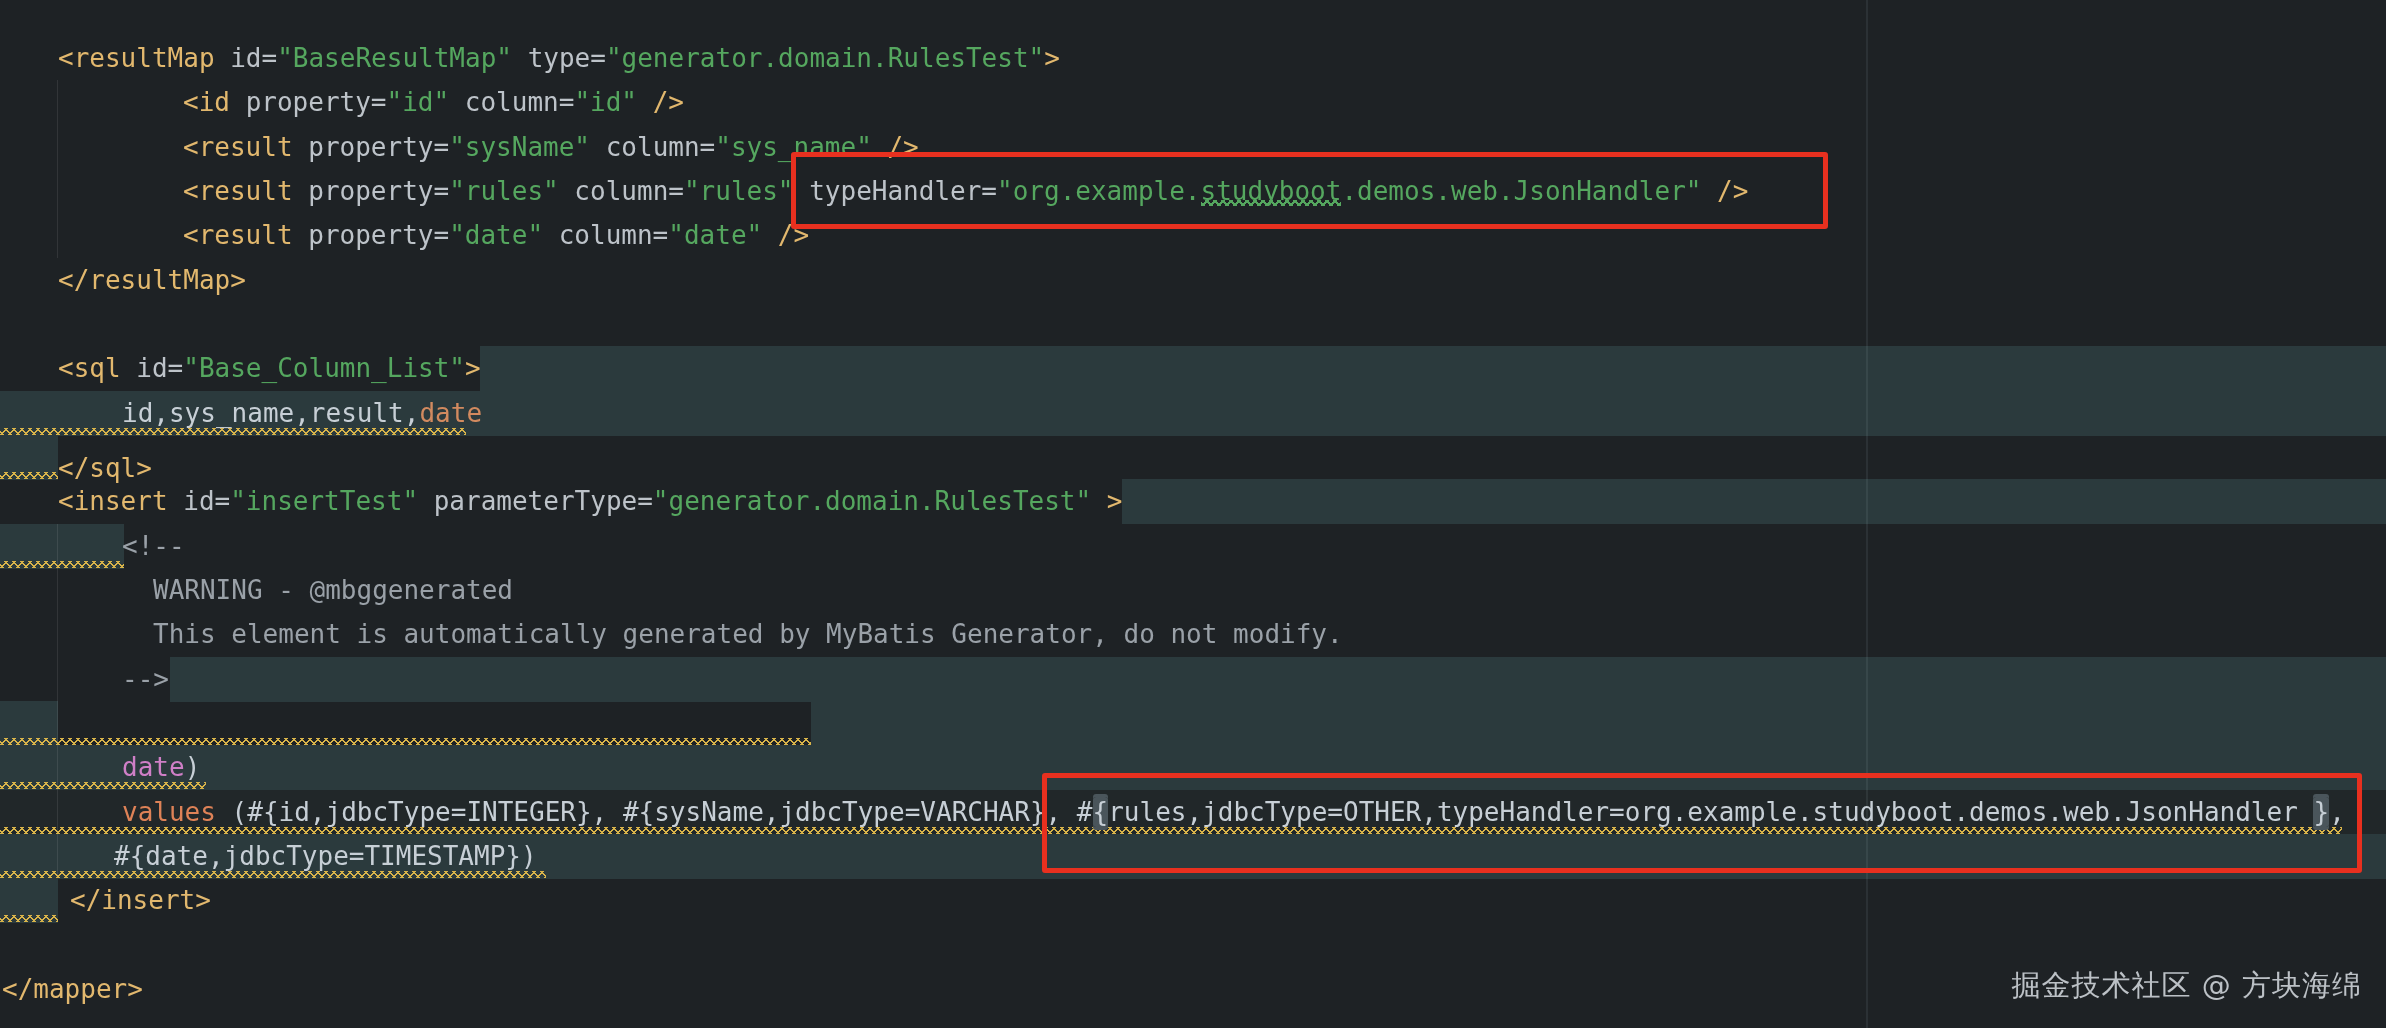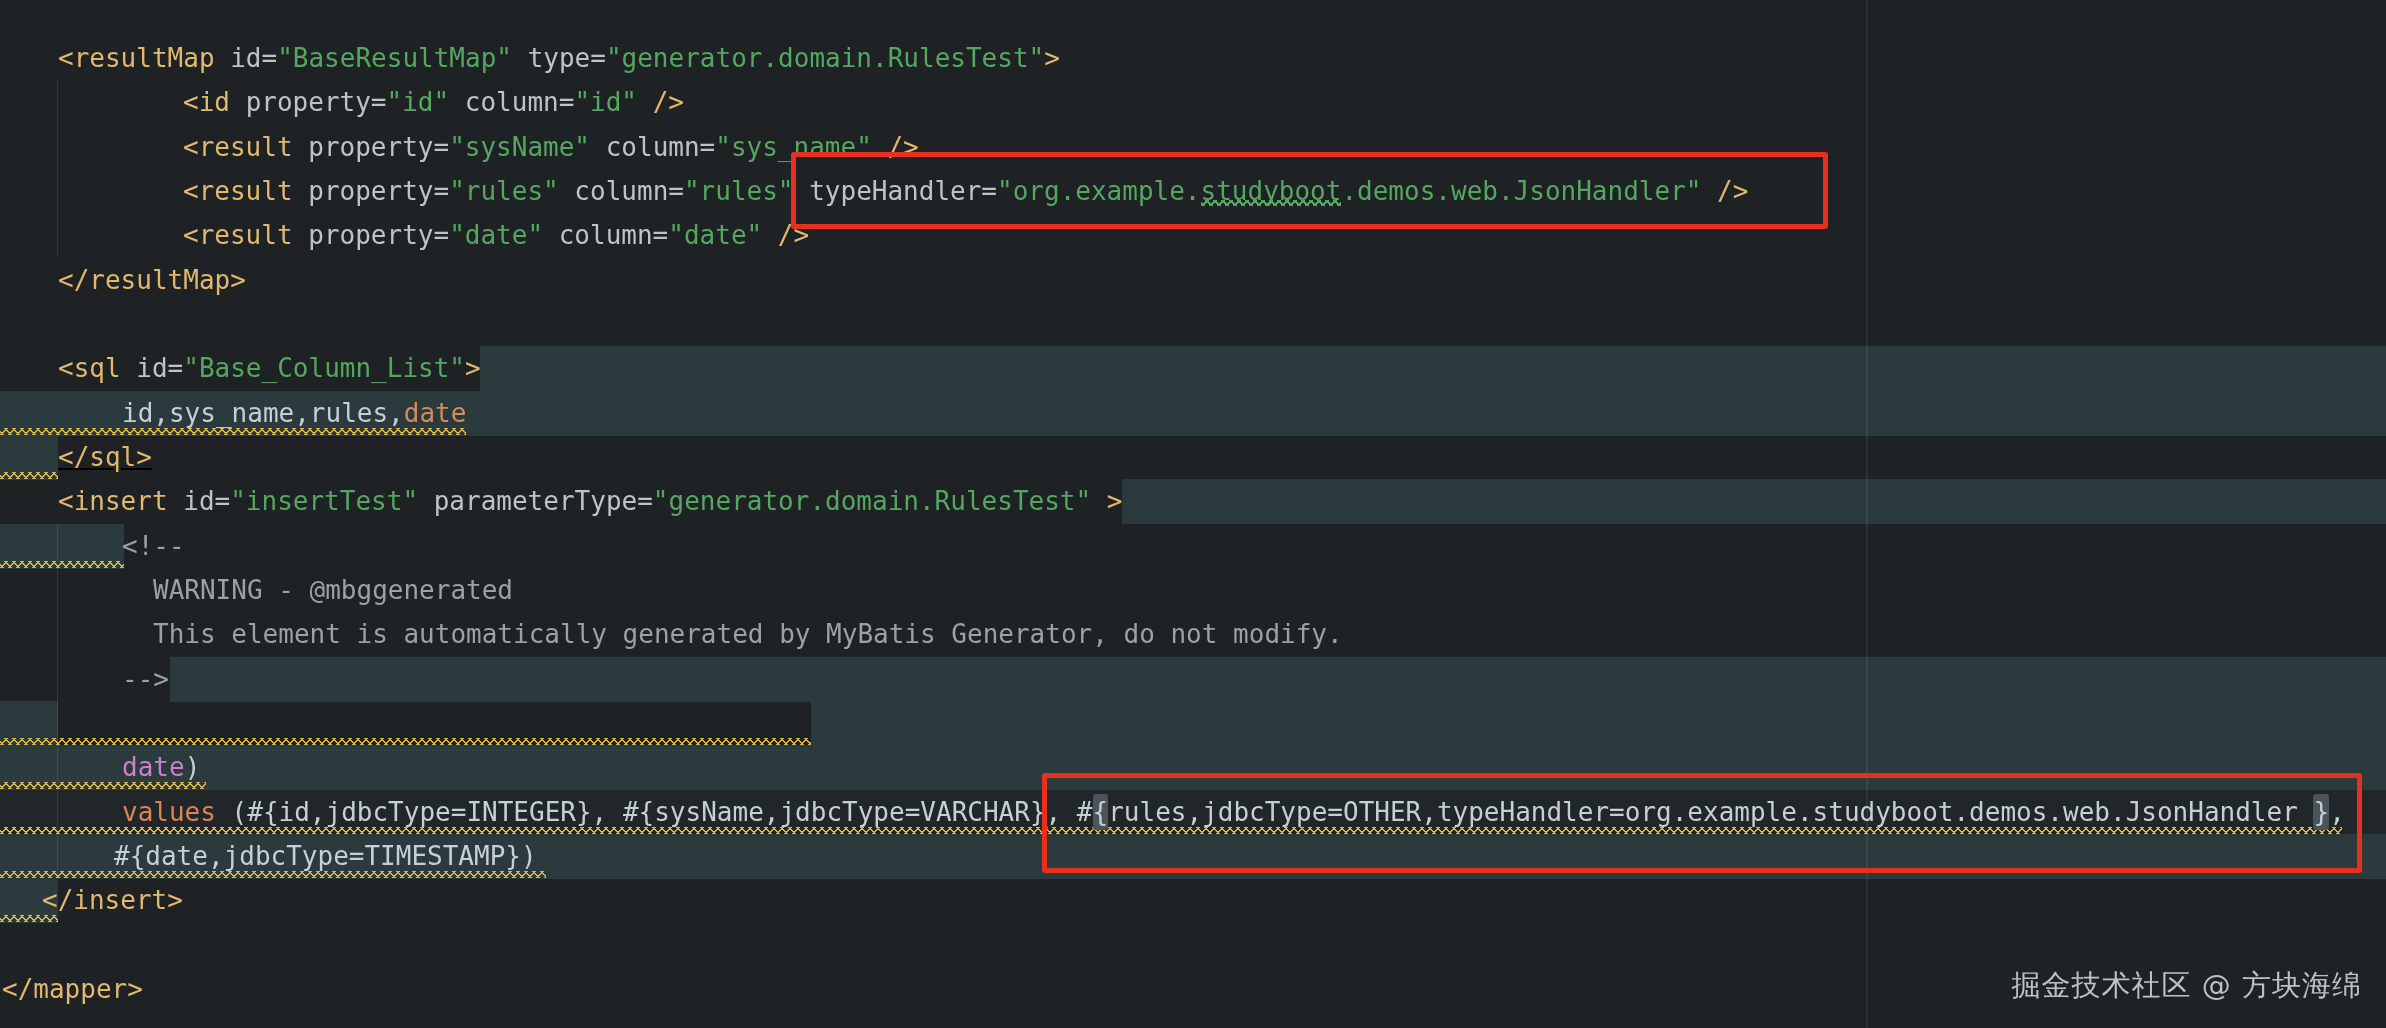--- a/index.html
+++ b/index.html
@@ -68,28 +68,28 @@
     <div class="zz" style="left: 0px; top: 827px; width: 2342px; color: rgb(217, 180, 74);"></div>
     <div class="zz" style="left: 0px; top: 871px; width: 546px; color: rgb(217, 180, 74);"></div>
     <div class="zz" style="left: 0px; top: 915px; width: 58px; color: rgb(217, 180, 74);"></div>
     <div class="line" style="left: 58px; top: 36px;"><span style="color: rgb(226, 184, 110);">&lt;resultMap </span><span style="color: rgb(189, 195, 201);">id=</span><span style="color: rgb(85, 167, 95);">"BaseResultMap"</span><span style="color: rgb(199, 207, 214);"> </span><span style="color: rgb(189, 195, 201);">type=</span><span style="color: rgb(85, 167, 95);">"generator.domain.RulesTest"</span><span style="color: rgb(226, 184, 110);">&gt;</span></div>
     <div class="line" style="left: 183px; top: 80px;"><span style="color: rgb(226, 184, 110);">&lt;id </span><span style="color: rgb(189, 195, 201);">property=</span><span style="color: rgb(85, 167, 95);">"id"</span><span style="color: rgb(199, 207, 214);"> </span><span style="color: rgb(189, 195, 201);">column=</span><span style="color: rgb(85, 167, 95);">"id"</span><span style="color: rgb(226, 184, 110);"> /&gt;</span></div>
     <div class="line" style="left: 183px; top: 125px;"><span style="color: rgb(226, 184, 110);">&lt;result </span><span style="color: rgb(189, 195, 201);">property=</span><span style="color: rgb(85, 167, 95);">"sysName"</span><span style="color: rgb(199, 207, 214);"> </span><span style="color: rgb(189, 195, 201);">column=</span><span style="color: rgb(85, 167, 95);">"sys_name"</span><span style="color: rgb(226, 184, 110);"> /&gt;</span></div>
     <div class="line" style="left: 183px; top: 169px;"><span style="color: rgb(226, 184, 110);">&lt;result </span><span style="color: rgb(189, 195, 201);">property=</span><span style="color: rgb(85, 167, 95);">"rules"</span><span style="color: rgb(199, 207, 214);"> </span><span style="color: rgb(189, 195, 201);">column=</span><span style="color: rgb(85, 167, 95);">"rules"</span><span style="color: rgb(199, 207, 214);"> </span><span style="color: rgb(189, 195, 201);">typeHandler=</span><span style="color: rgb(85, 167, 95);">"org.example.</span><span class="gwavy" style="color: rgb(85, 167, 95);">studyboot</span><span style="color: rgb(85, 167, 95);">.demos.web.JsonHandler"</span><span style="color: rgb(226, 184, 110);"> /&gt;</span></div>
     <div class="line" style="left: 183px; top: 213px;"><span style="color: rgb(226, 184, 110);">&lt;result </span><span style="color: rgb(189, 195, 201);">property=</span><span style="color: rgb(85, 167, 95);">"date"</span><span style="color: rgb(199, 207, 214);"> </span><span style="color: rgb(189, 195, 201);">column=</span><span style="color: rgb(85, 167, 95);">"date"</span><span style="color: rgb(226, 184, 110);"> /&gt;</span></div>
     <div class="line" style="left: 58px; top: 258px;"><span style="color: rgb(226, 184, 110); text-align: center;">&lt;/resultMap&gt;</span></div>
     <div class="line" style="left: 58px; top: 346px;"><span style="color: rgb(226, 184, 110);">&lt;sql </span><span style="color: rgb(189, 195, 201);">id=</span><span style="color: rgb(85, 167, 95);">"Base_Column_List"</span><span style="color: rgb(226, 184, 110);">&gt;</span></div>
-    <div class="line" style="left: 122px; top: 391px;"><span style="color: rgb(199, 207, 214);">id,sys_name,rules,</span><span style="color: rgb(210, 138, 95);">date</span></div>
-    <div class="line" style="left: 58px; top: 435px; text-decoration: underline;"><span style="color: rgb(226, 184, 110);">&lt;/sql&gt;</span></div>
+    <div class="line" style="left: 122px; top: 391px;"><span style="color: rgb(199, 207, 214);">id,sys_name,result,</span><span style="color: rgb(210, 138, 95);">date</span></div>
+    <div class="line" style="left: 58px; top: 446px;"><span style="color: rgb(226, 184, 110);">&lt;/sql&gt;</span></div>
     <div class="line" style="left: 58px; top: 479px;"><span style="color: rgb(226, 184, 110);">&lt;insert </span><span style="color: rgb(189, 195, 201);">id=</span><span style="color: rgb(85, 167, 95);">"insertTest"</span><span style="color: rgb(199, 207, 214);"> </span><span style="color: rgb(189, 195, 201);">parameterType=</span><span style="color: rgb(85, 167, 95);">"generator.domain.RulesTest"</span><span style="color: rgb(226, 184, 110);"> &gt;</span></div>
     <div class="line" style="left: 122px; top: 524px;"><span style="color: rgb(154, 161, 168);">&lt;!--</span></div>
     <div class="line" style="left: 153px; top: 612px;"><span style="color: rgb(154, 161, 168);">This element is automatically generated by MyBatis Generator, do not modify.</span></div>
     <div class="line" style="left: 153px; top: 568px;"><span style="color: rgb(154, 161, 168);">WARNING - @mbggenerated</span></div>
     <div class="line" style="left: 122px; top: 657px;"><span style="color: rgb(154, 161, 168);">--&gt;</span></div>
     <div class="line" style="left: 122px; top: 745px;"><span style="color: rgb(207, 127, 199);">date</span><span style="color: rgb(199, 207, 214);">)</span></div>
     <div class="line" style="left: 122px; top: 790px;"><span style="color: rgb(222, 130, 87);">values </span><span style="color: rgb(199, 207, 214);">(#{id,jdbcType=INTEGER}, #{sysName,jdbcType=VARCHAR}, #</span><span class="brace" style="color: rgb(199, 207, 214);">{</span><span style="color: rgb(199, 207, 214);">rules,jdbcType=OTHER,typeHandler=org.example.studyboot.demos.web.JsonHandler </span><span class="brace" style="color: rgb(199, 207, 214);">}</span><span style="color: rgb(199, 207, 214);">,</span></div>
     <div class="line" style="left: 114px; top: 834px;"><span style="color: rgb(199, 207, 214);">#{date,jdbcType=TIMESTAMP})</span></div>
-    <div class="line" style="left: 42px; top: 878px;"><span style="color: rgb(226, 184, 110);">&lt;/insert&gt;</span></div>
+    <div class="line" style="left: 70px; top: 878px;"><span style="color: rgb(226, 184, 110);">&lt;/insert&gt;</span></div>
     <div class="line" style="left: 2px; top: 967px;"><span style="color: rgb(226, 184, 110);">&lt;/mapper&gt;</span></div>
     <div class="box" style="left: 791px; top: 152px; width: 1037px; height: 77px; border-color: rgb(232, 48, 31);"></div>
     <div class="box" style="left: 1042px; top: 773px; width: 1320px; height: 100px; border-color: rgb(232, 48, 31);"></div>
     <div class="watermark">掘金技术社区 @ 方块海绵</div>
 </div>
 
 </body></html>

